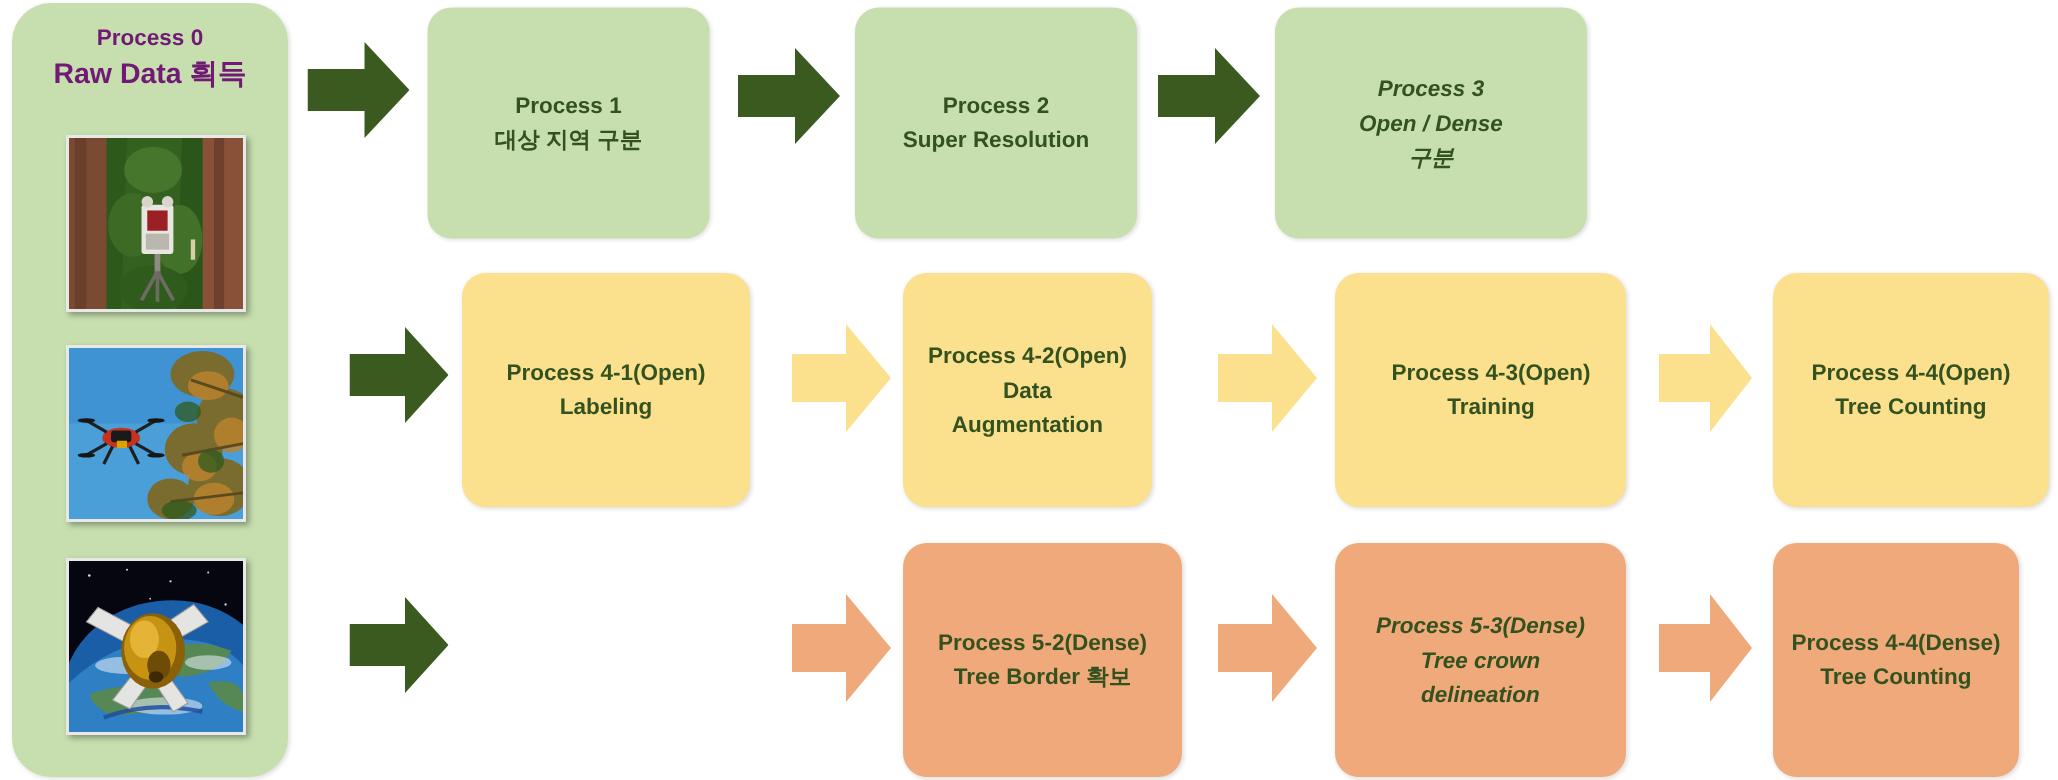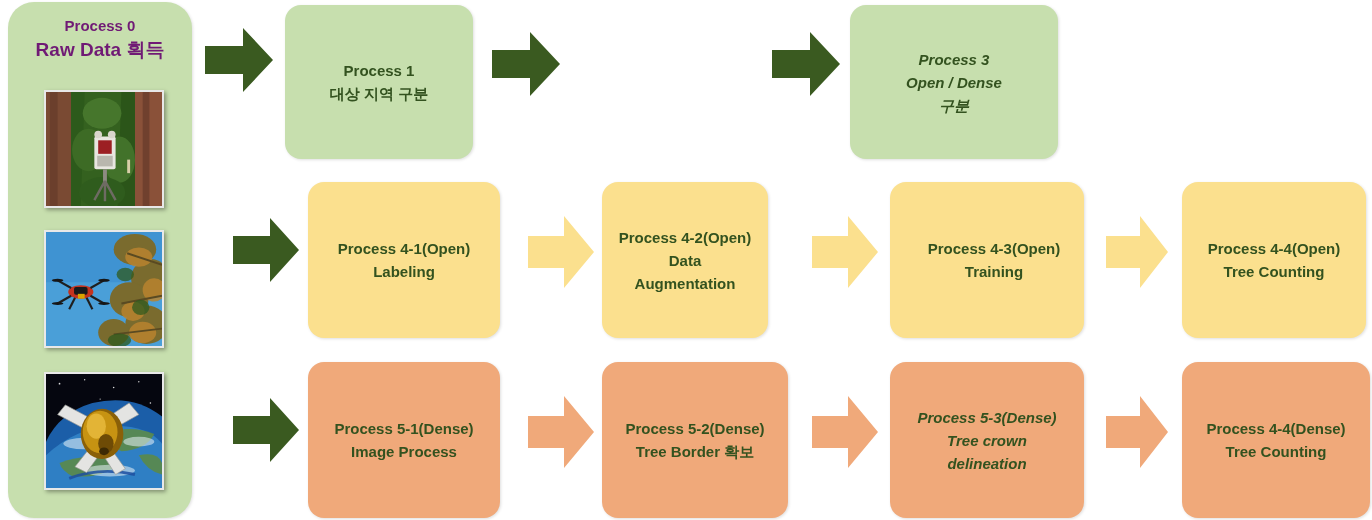--- a/index.html
+++ b/index.html
@@ -239,20 +239,24 @@
     <span class="txt">Process 1
 대상 지역 구분</span>
   </div>
 
   <div class="arrow" style="left:492px; top:32px; width:68px; height:64px;">
     <svg viewBox="0 0 68 64" preserveAspectRatio="none">
       <path d="M0 18 L38 18 L38 0 L68 32 L38 64 L38 46 L0 46 Z" fill="#3a5a20"></path>
     </svg>
   </div>
 
+  <div class="pbox green row1" style="left:570px; width:188px;">
+    <span class="txt">Process 2
+Super Resolution</span>
+  </div>
 
   <div class="arrow" style="left:772px; top:32px; width:68px; height:64px;">
     <svg viewBox="0 0 68 64" preserveAspectRatio="none">
       <path d="M0 18 L38 18 L38 0 L68 32 L38 64 L38 46 L0 46 Z" fill="#3a5a20"></path>
     </svg>
   </div>
 
   <div class="pbox green row1" style="left:850px; width:208px;font-style:italic;">
     <span class="txt">Process 3
 Open / Dense
@@ -303,24 +307,20 @@
     <span class="txt">Process 4-4(Open)
 Tree Counting</span>
   </div>
 
   <div class="arrow" style="left:233px; top:398px; width:66px; height:64px;">
     <svg viewBox="0 0 66 64" preserveAspectRatio="none">
       <path d="M0 18 L37 18 L37 0 L66 32 L37 64 L37 46 L0 46 Z" fill="#3a5a20"></path>
     </svg>
   </div>
 
-  <div class="pbox orange row3" style="left:308px; width:192px;">
-    <span class="txt">Process 5-1(Dense)
-Image Process</span>
-  </div>
 
   <div class="arrow" style="left:528px; top:396px; width:66px; height:72px;">
     <svg viewBox="0 0 66 72" preserveAspectRatio="none">
       <path d="M0 20 L36 20 L36 0 L66 36 L36 72 L36 52 L0 52 Z" fill="#f0a97a"></path>
     </svg>
   </div>
 
   <div class="pbox orange row3" style="left:602px; width:186px;">
     <span class="txt">Process 5-2(Dense)
 Tree Border 확보</span>
@@ -337,18 +337,18 @@
 Tree crown
 delineation</span>
   </div>
 
   <div class="arrow" style="left:1106px; top:396px; width:62px; height:72px;">
     <svg viewBox="0 0 62 72" preserveAspectRatio="none">
       <path d="M0 20 L34 20 L34 0 L62 36 L34 72 L34 52 L0 52 Z" fill="#f0a97a"></path>
     </svg>
   </div>
 
-  <div class="pbox orange row3" style="left:1182px; width:188px;">
+  <div class="pbox orange row3" style="left:1182px; width:164px;">
     <span class="txt">Process 4-4(Dense)
 Tree Counting</span>
   </div>
 
 </div>
 
 </body></html>

